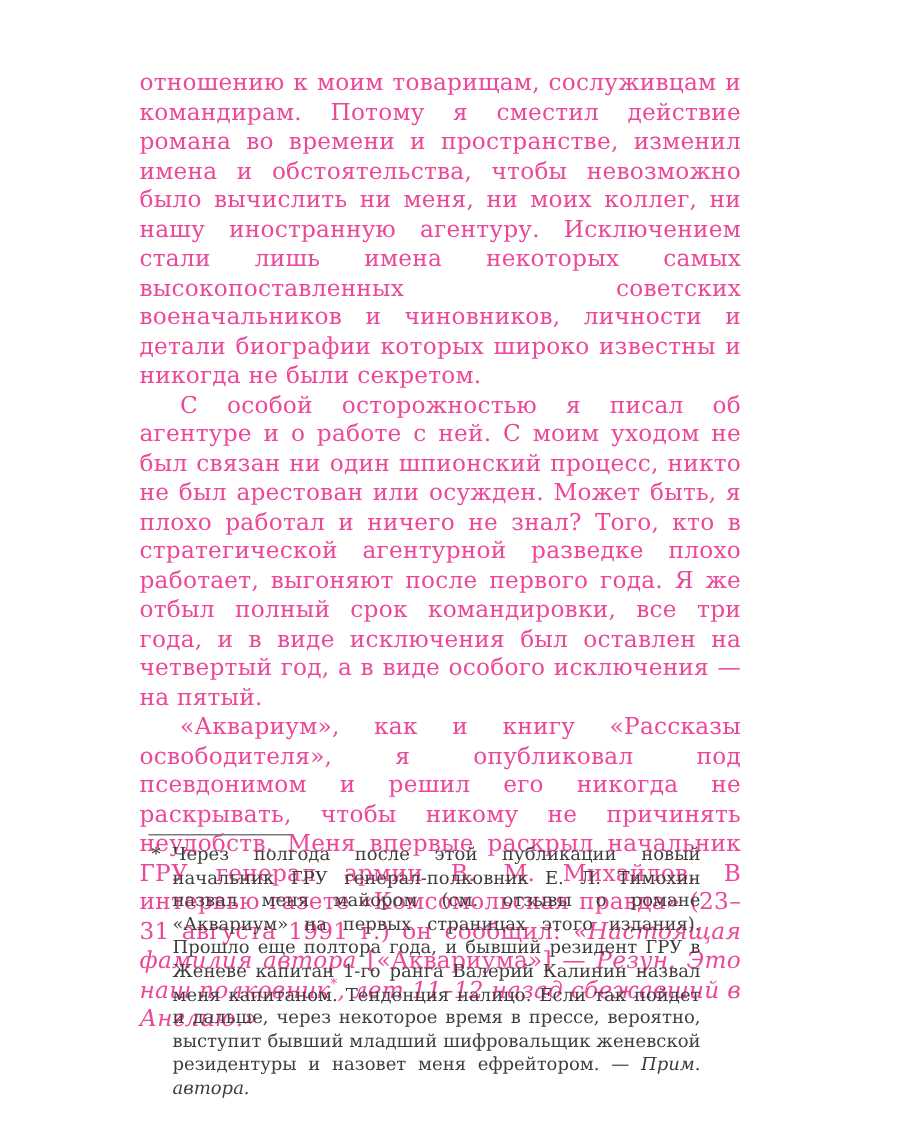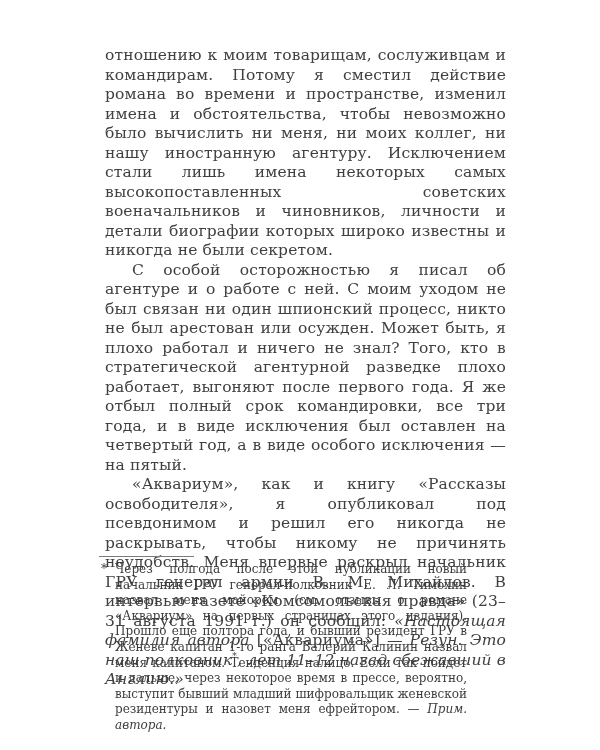--- a/index.html
+++ b/index.html
@@ -10,28 +10,28 @@
   .sheet {
     position: relative;
     width: 600px;
     height: 750px;
     background: #ffffff;
     overflow: hidden;
     font-family: "DejaVu Serif", "Liberation Serif", serif;
   }
   .main-text {
     position: absolute;
-    left: 105px;
+    left: 93px;
     top: 46px;
     width: 401px;
     font-size: 15.5px;
     line-height: 19.5px;
     letter-spacing: 0.15px;
     text-align: justify;
-    color: #404040;
+    color: #ec4899;
   }
   .main-text p {
     margin: 0;
     padding: 0;
   }
   .main-text p.indent {
     text-indent: 27px;
   }
   .it {
     font-style: italic;

